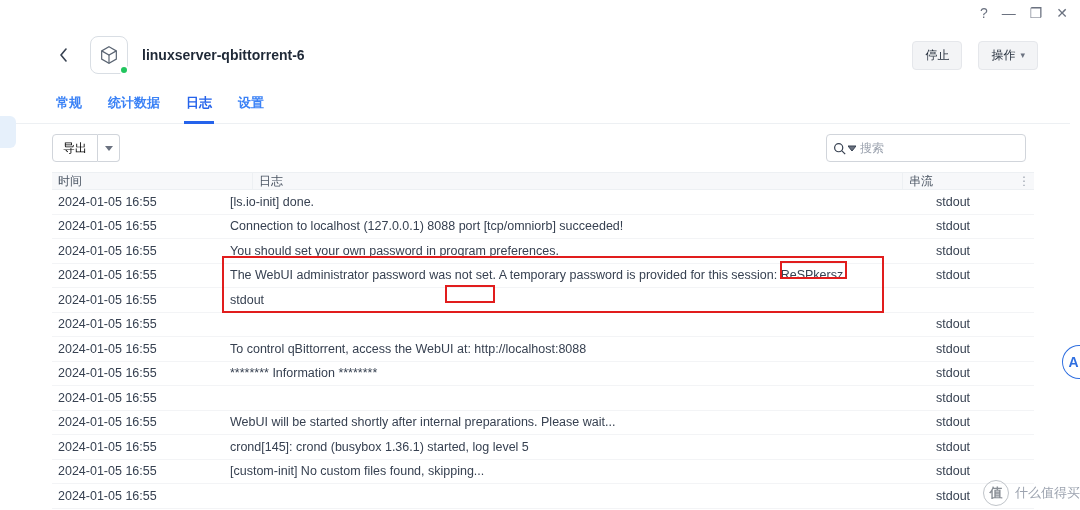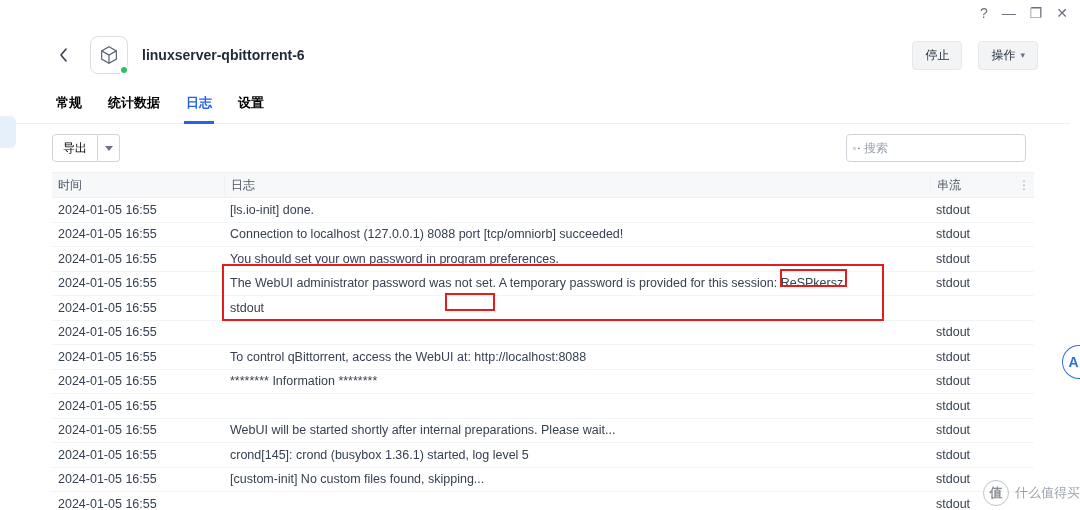--- a/index.html
+++ b/index.html
@@ -97,21 +97,21 @@
     gap: 22px;
     padding: 0 46px;
     margin-top: 20px;
     border-bottom: 1px solid #edf0f3;
     font-size: 13px;
     font-weight: 600;
   }
   .tab {
     padding: 0 2px 9px 2px;
     cursor: pointer;
-    color: #000000;
+    color: #3b82f6;
   }
   .tab.active {
     color: #2563eb;
     border-bottom: 3px solid #2563eb;
     margin-bottom: -1px;
   }
 
   
   .toolbar {
     display: flex;
@@ -141,21 +141,21 @@
     display: flex; align-items: center; justify-content: center;
   }
   .export-dd svg { width: 8px; height: 5px; fill: #6b7280; }
   .spacer { flex: 1; }
   .search {
     display: flex; align-items: center;
     border: 1px solid #d1d5db;
     border-radius: 4px;
     height: 28px;
     padding: 0 6px;
-    width: 180px;
+    width: 200px;
   }
   .search svg { width: 13px; height: 13px; stroke: #374151; fill: none; }
   .search .dd { width: 8px; margin: 0 4px 0 2px; }
   .search input {
     border: none; outline: none;
     font-size: 12px;
     flex: 1;
     color: #374151;
     background: transparent;
   }
@@ -166,22 +166,23 @@
     padding: 0 36px 0 44px;
     position: relative;
   }
   .thead {
     display: flex;
     background: #f7f8fa;
     border-top: 1px solid #edf0f3;
     border-bottom: 1px solid #edf0f3;
     font-size: 12px;
     color: #4b5563;
-    height: 26px;
-    align-items: center;
+    height: 18px;
+    align-items: center;
+    gap: 28px;
   }
   .col-time { width: 172px; padding-left: 6px; }
   .col-log { flex: 1; padding-left: 6px; border-left: 1px solid #edf0f3; }
   .col-stream { width: 84px; padding-left: 6px; border-left: 1px solid #edf0f3; }
   .col-more { width: 20px; text-align: center; color: #9ca3af; cursor: pointer; }
 
   .tbody {
     font-size: 12.5px;
     color: #374151;
     position: relative;

